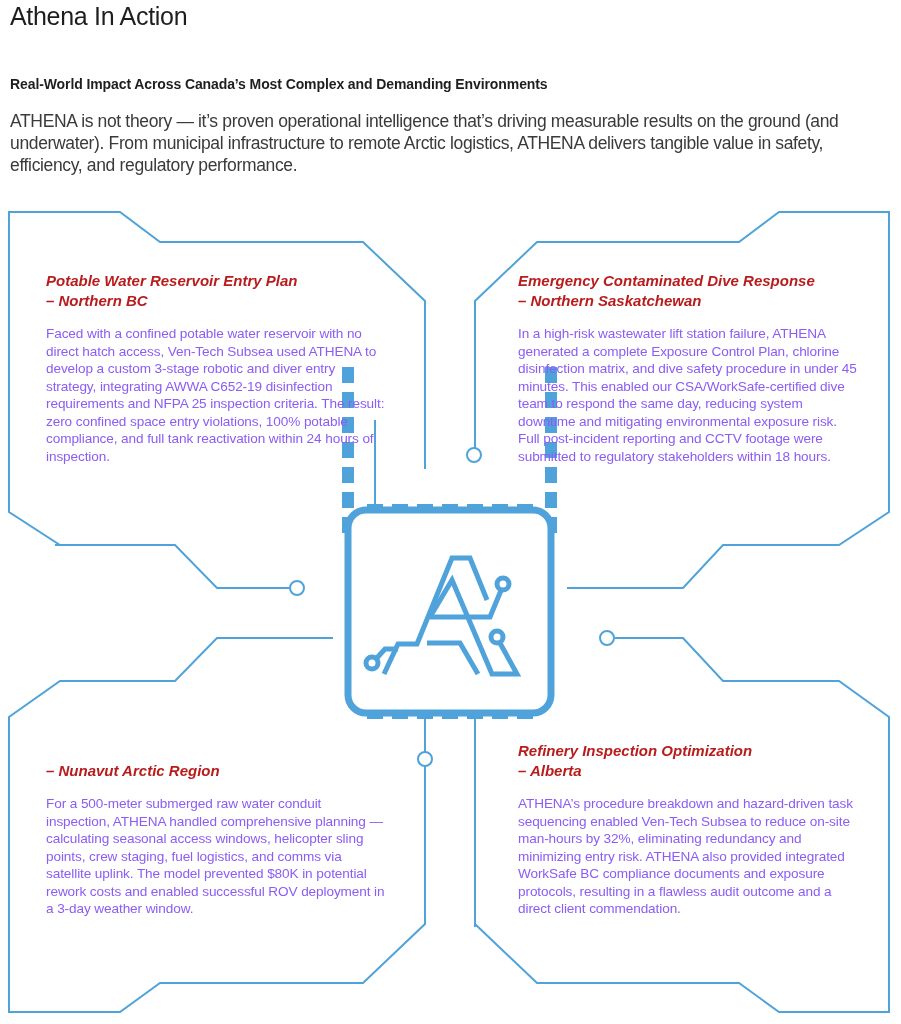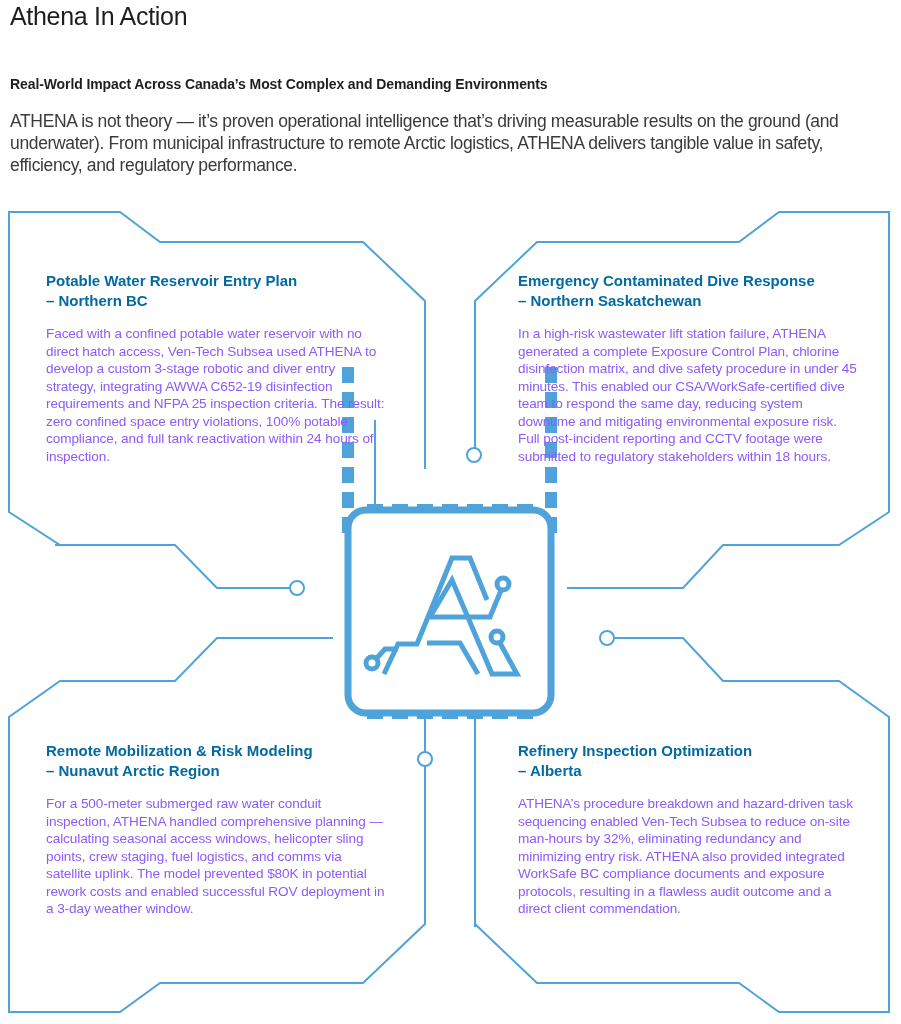--- a/index.html
+++ b/index.html
@@ -6,21 +6,21 @@
   body { width: 901px; height: 1024px; position: relative; overflow: hidden;
          font-family: "Liberation Sans", sans-serif; color: #1f1f1f; }
   .title { position: absolute; left: 10px; top: 2px; margin: 0; font-size: 25px; font-weight: 400;
            letter-spacing: -0.3px; color: #1e1e1e; }
   .subtitle { position: absolute; left: 10px; top: 76px; margin: 0; font-size: 14px; font-weight: 700;
               color: #1e1e1e; letter-spacing: -0.1px; white-space: nowrap; }
   .intro { position: absolute; left: 10px; top: 110px; width: 885px; margin: 0; font-size: 17.5px;
            line-height: 22px; color: #3a3a3a; letter-spacing: -0.35px; }
   svg.frame { position: absolute; left: 0; top: 0; }
   .card { position: absolute; width: 340px; }
-  .card h3 { margin: 0; font-size: 15px; line-height: 20px; font-weight: 700; color: #0369a1; }
+  .card h3 { margin: 0; font-size: 15px; line-height: 20px; font-weight: 700; color: #b91c1c; font-style: italic; }
   .card p { margin: 14px 0 0 0; font-size: 13.6px; line-height: 17.5px; color: #8b5cf6; letter-spacing: -0.1px; }
   .card.right { }
   #card-tl { left: 46px; top: 271px; }
   #card-tr { left: 518px; top: 271px; }
   #card-bl { left: 46px; top: 741px; }
   #card-br { left: 518px; top: 741px; }
 </style>
 </head>
 <body>
 
@@ -118,21 +118,21 @@
 <div class="card right" id="card-tr">
   <h3>
     <span>Emergency Contaminated Dive Response</span><br>
     <span>– Northern Saskatchewan</span>
   </h3>
   <p>In a high-risk wastewater lift station failure, ATHENA generated a complete Exposure Control Plan, chlorine disinfection matrix, and dive safety procedure in under 45 minutes. This enabled our CSA/WorkSafe-certified dive team to respond the same day, reducing system downtime and mitigating environmental exposure risk. Full post-incident reporting and CCTV footage were submitted to regulatory stakeholders within 18 hours.</p>
 </div>
 
 <div class="card" id="card-bl">
   <h3>
-    <span>Remote Mobilization &amp; Risk Modeling</span><br>
+    <br>
     <span>– Nunavut Arctic Region</span>
   </h3>
   <p>For a 500-meter submerged raw water conduit inspection, ATHENA handled comprehensive planning — calculating seasonal access windows, helicopter sling points, crew staging, fuel logistics, and comms via satellite uplink. The model prevented $80K in potential rework costs and enabled successful ROV deployment in a 3-day weather window.</p>
 </div>
 
 <div class="card right" id="card-br">
   <h3>
     <span>Refinery Inspection Optimization</span><br>
     <span>– Alberta</span>
   </h3>

